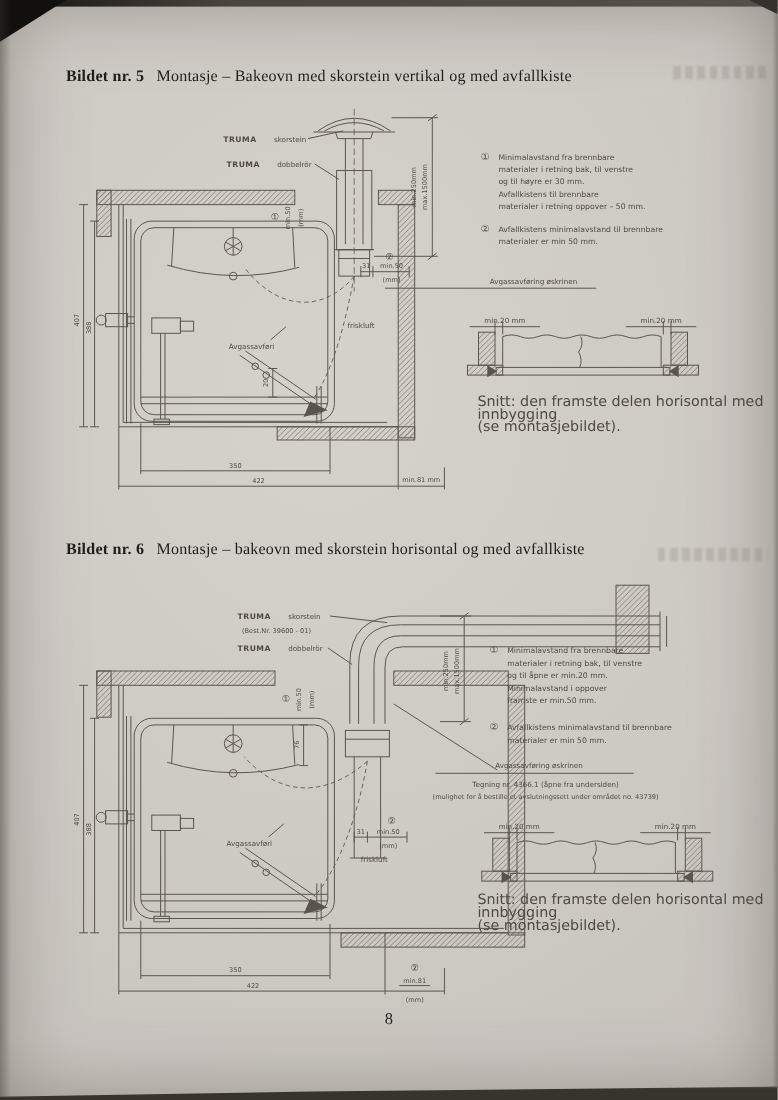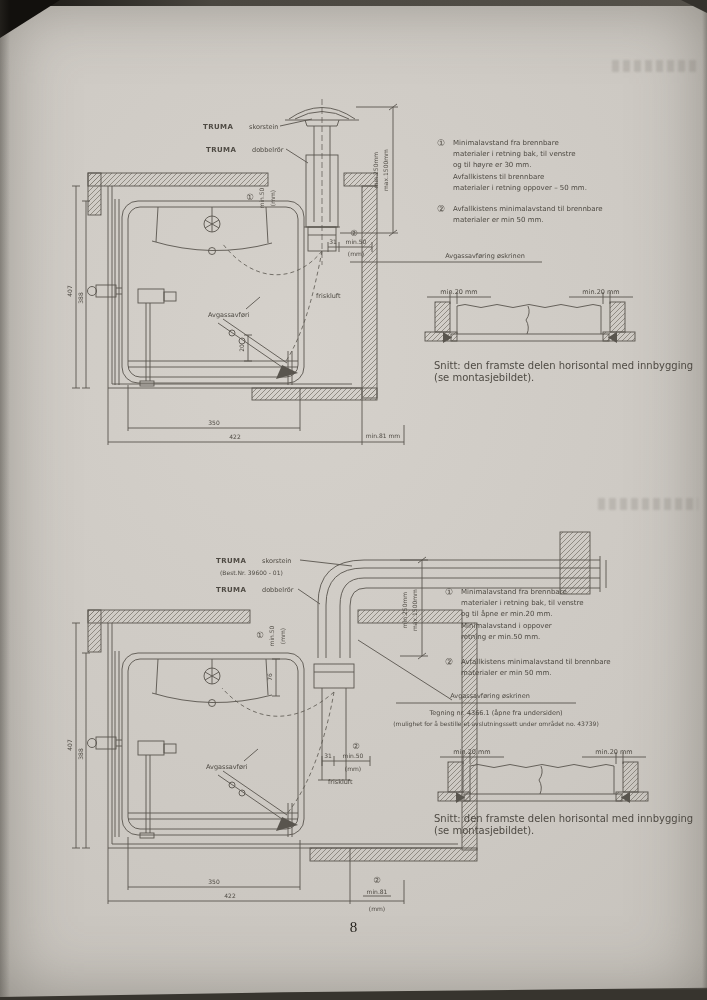--- a/index.html
+++ b/index.html
@@ -16,21 +16,21 @@
   .left-strip{top:0;left:0;bottom:0;width:10px;background:linear-gradient(to right,rgba(58,55,49,.38),rgba(58,55,49,0));}
   .right-strip{top:0;right:0;bottom:0;width:5px;background:linear-gradient(to left,rgba(58,55,49,.30),rgba(58,55,49,0));}
   .bottom-band{left:0;right:0;bottom:0;height:17px;background:linear-gradient(to top,#37342e 60%,rgba(55,52,46,0));
     clip-path:polygon(0 82%, 40% 55%, 100% 28%, 100% 100%, 0 100%);}
   .smudge{position:absolute;filter:blur(1.2px);opacity:.35;
     background:repeating-linear-gradient(90deg, rgba(104,99,91,.55) 0 7px, transparent 7px 11px);}
   .title{position:absolute;font-family:"Liberation Serif", serif;font-size:14.6px;color:#211e19;white-space:nowrap;letter-spacing:.2px;}
   .title .tbold{font-weight:bold;margin-right:11px;}
   .note{position:absolute;display:flex;gap:8px;font-size:7px;line-height:11.2px;color:#4e4a43;}
   .note .marker{font-size:9px;line-height:11px;}
-  .caption{position:absolute;font-size:10px;line-height:11.5px;color:#4e4a43;}
+  .caption{position:absolute;font-size:13px;line-height:11.5px;color:#4e4a43;}
   .pagenum{position:absolute;left:0;width:100%;text-align:center;top:919px;
     font-family:"Liberation Serif", serif;font-size:15px;color:#27241f;}
   svg{position:absolute;overflow:visible;}
   svg text{font-size:6.5px;fill:#4e4a43;stroke:none;font-family:"DejaVu Sans", sans-serif;}
   svg text.brand{font-size:7px;font-weight:bold;letter-spacing:.4px;}
   svg text.mk{font-size:8.5px;}
   svg text.sm{font-size:6px;}
 </style>
 </head>
 <body>
@@ -39,20 +39,23 @@
 
   <div class="edge top-band"></div>
   <div class="edge corner-tl"></div>
   <div class="edge corner-tr"></div>
   <div class="edge left-strip"></div>
   <div class="edge right-strip"></div>
   <div class="edge bottom-band"></div>
   <div class="smudge" style="left:612px;top:60px;width:86px;height:12px;"></div>
   <div class="smudge" style="left:598px;top:498px;width:100px;height:12px;"></div>
 
+  <div class="title" style="left:60px;top:62px;">
+    <span class="tbold">Bildet nr. 5</span><span>Montasje – Bakeovn med skorstein vertikal og med avfallkiste</span>
+  </div>
 
   <svg style="left:60px;top:95px;" width="600" height="370" viewBox="0 0 600 370">
     <defs>
       <pattern id="hatchA" width="5" height="5" patternUnits="userSpaceOnUse">
         <path d="M0 5 L5 0" stroke="#807b72" stroke-width="0.8"></path>
       </pattern>
     </defs>
     <g stroke="#59554e" stroke-width="0.9" fill="none">
 
       <g>
@@ -235,20 +238,23 @@
     <div>
       <div>Avfallkistens minimalavstand til brennbare</div>
       <div>materialer er min 50 mm.</div>
     </div>
   </div>
   <div class="caption" style="left:434px;top:360px;">
     <div>Snitt: den framste delen horisontal med innbygging</div>
     <div>(se montasjebildet).</div>
   </div>
 
+  <div class="title" style="left:60px;top:492px;">
+    <span class="tbold">Bildet nr. 6</span><span>Montasje – bakeovn med skorstein horisontal og med avfallkiste</span>
+  </div>
 
   <svg style="left:60px;top:530px;" width="620" height="400" viewBox="0 0 620 400">
     <defs>
       <pattern id="hatchB" width="5" height="5" patternUnits="userSpaceOnUse">
         <path d="M0 5 L5 0" stroke="#807b72" stroke-width="0.8"></path>
       </pattern>
     </defs>
     <g stroke="#59554e" stroke-width="0.9" fill="none">
 
       <g>
@@ -427,21 +433,21 @@
     </g>
   </svg>
 
   <div class="note" style="left:445px;top:587px;">
     <div class="marker">①</div>
     <div>
       <div>Minimalavstand fra brennbare</div>
       <div>materialer i retning bak, til venstre</div>
       <div>og til åpne er min.20 mm.</div>
       <div>Minimalavstand i oppover</div>
-      <div>retning er min.50 mm.</div>
+      <div>framste er min.50 mm.</div>
     </div>
   </div>
   <div class="note" style="left:445px;top:657px;">
     <div class="marker">②</div>
     <div>
       <div>Avfallkistens minimalavstand til brennbare</div>
       <div>materialer er min 50 mm.</div>
     </div>
   </div>
   <div class="caption" style="left:434px;top:813px;">

